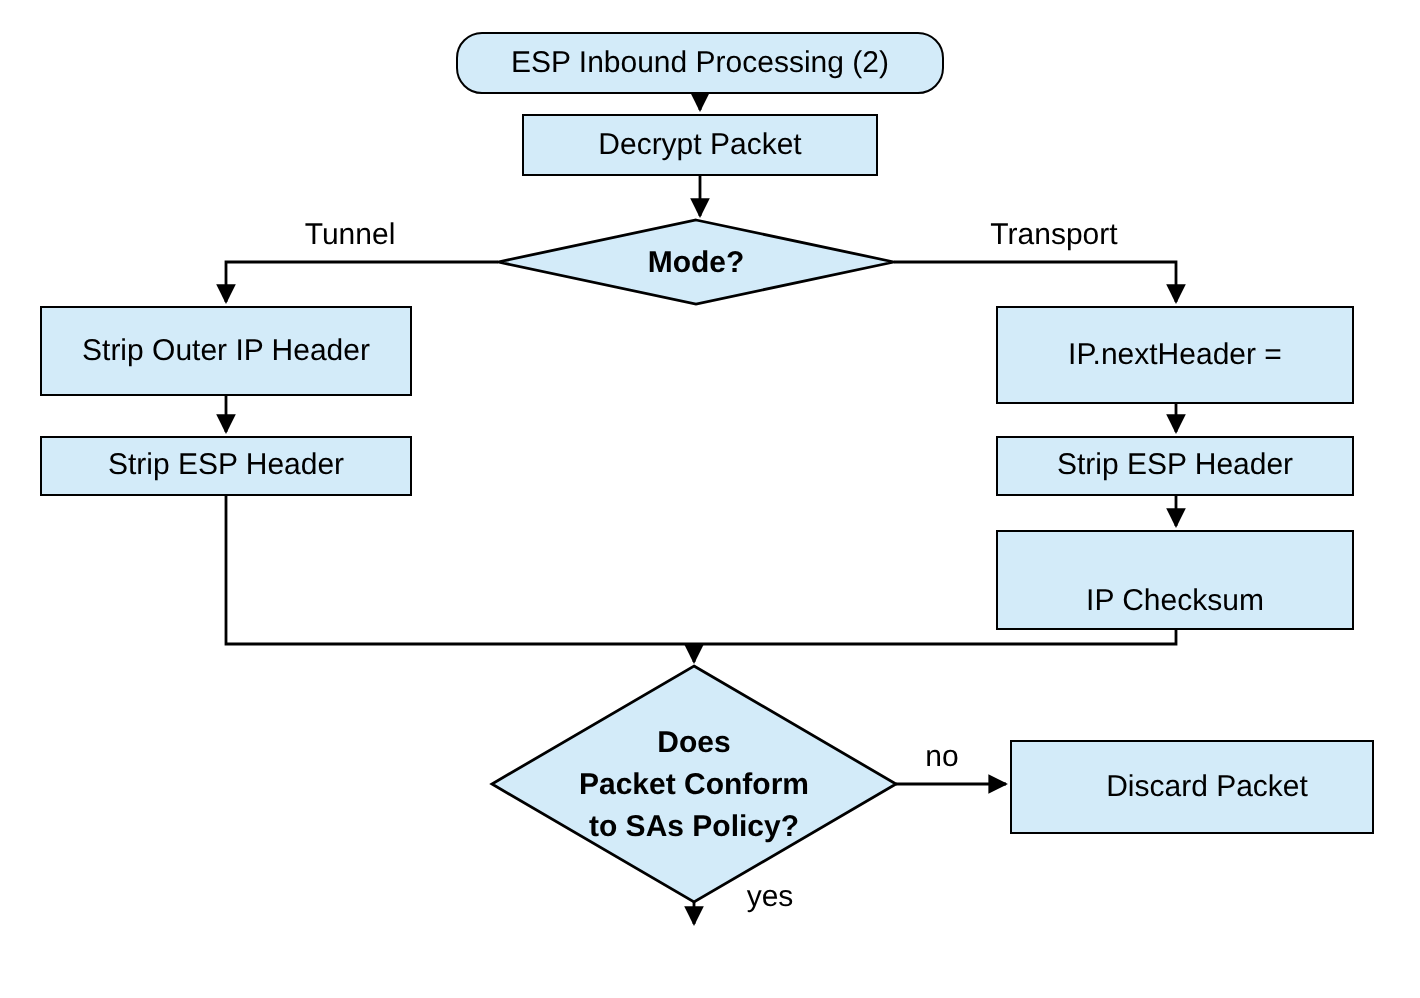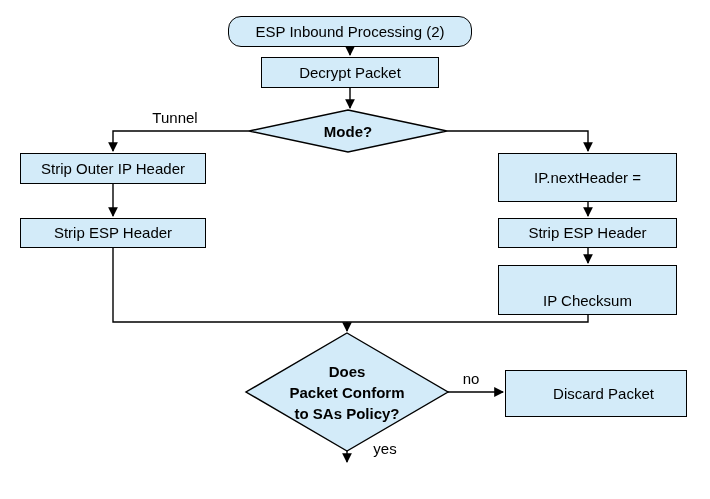--- a/index.html
+++ b/index.html
@@ -76,21 +76,21 @@
   </div>
 
   <div class="node" style="left:261px;top:57px;width:178px;height:31px;">
     <span>Decrypt Packet</span>
   </div>
 
   <div class="diamond-label" style="left:248px;top:110px;width:200px;height:42px;">
     <span>Mode?</span>
   </div>
 
-  <div class="node" style="left:20px;top:153px;width:186px;height:31px;">
+  <div class="node" style="left:20px;top:153px;width:186px;height:45px;">
     <span>Strip Outer IP Header</span>
   </div>
 
   <div class="node" style="left:20px;top:218px;width:186px;height:30px;">
     <span>Strip ESP Header</span>
   </div>
 
   <div class="node multiline" style="left:498px;top:153px;width:179px;height:49px;">
     <span>
       <span>IP.nextHeader =</span><br>
@@ -113,16 +113,17 @@
     <span>Packet Conform</span>
     <span>to SAs Policy?</span>
   </div>
 
   <div class="node" style="left:505px;top:370px;width:182px;height:47px;padding-left:15px;">
     <span>Discard Packet</span>
   </div>
 
 
   <div class="edge-label" style="left:140px;top:109px;width:70px;">Tunnel</div>
+  <div class="edge-label" style="left:482px;top:109px;width:90px;">Transport</div>
   <div class="edge-label" style="left:453px;top:370px;width:36px;">no</div>
   <div class="edge-label" style="left:363px;top:440px;width:44px;">yes</div>
 
 </div>
 
 </body></html>

